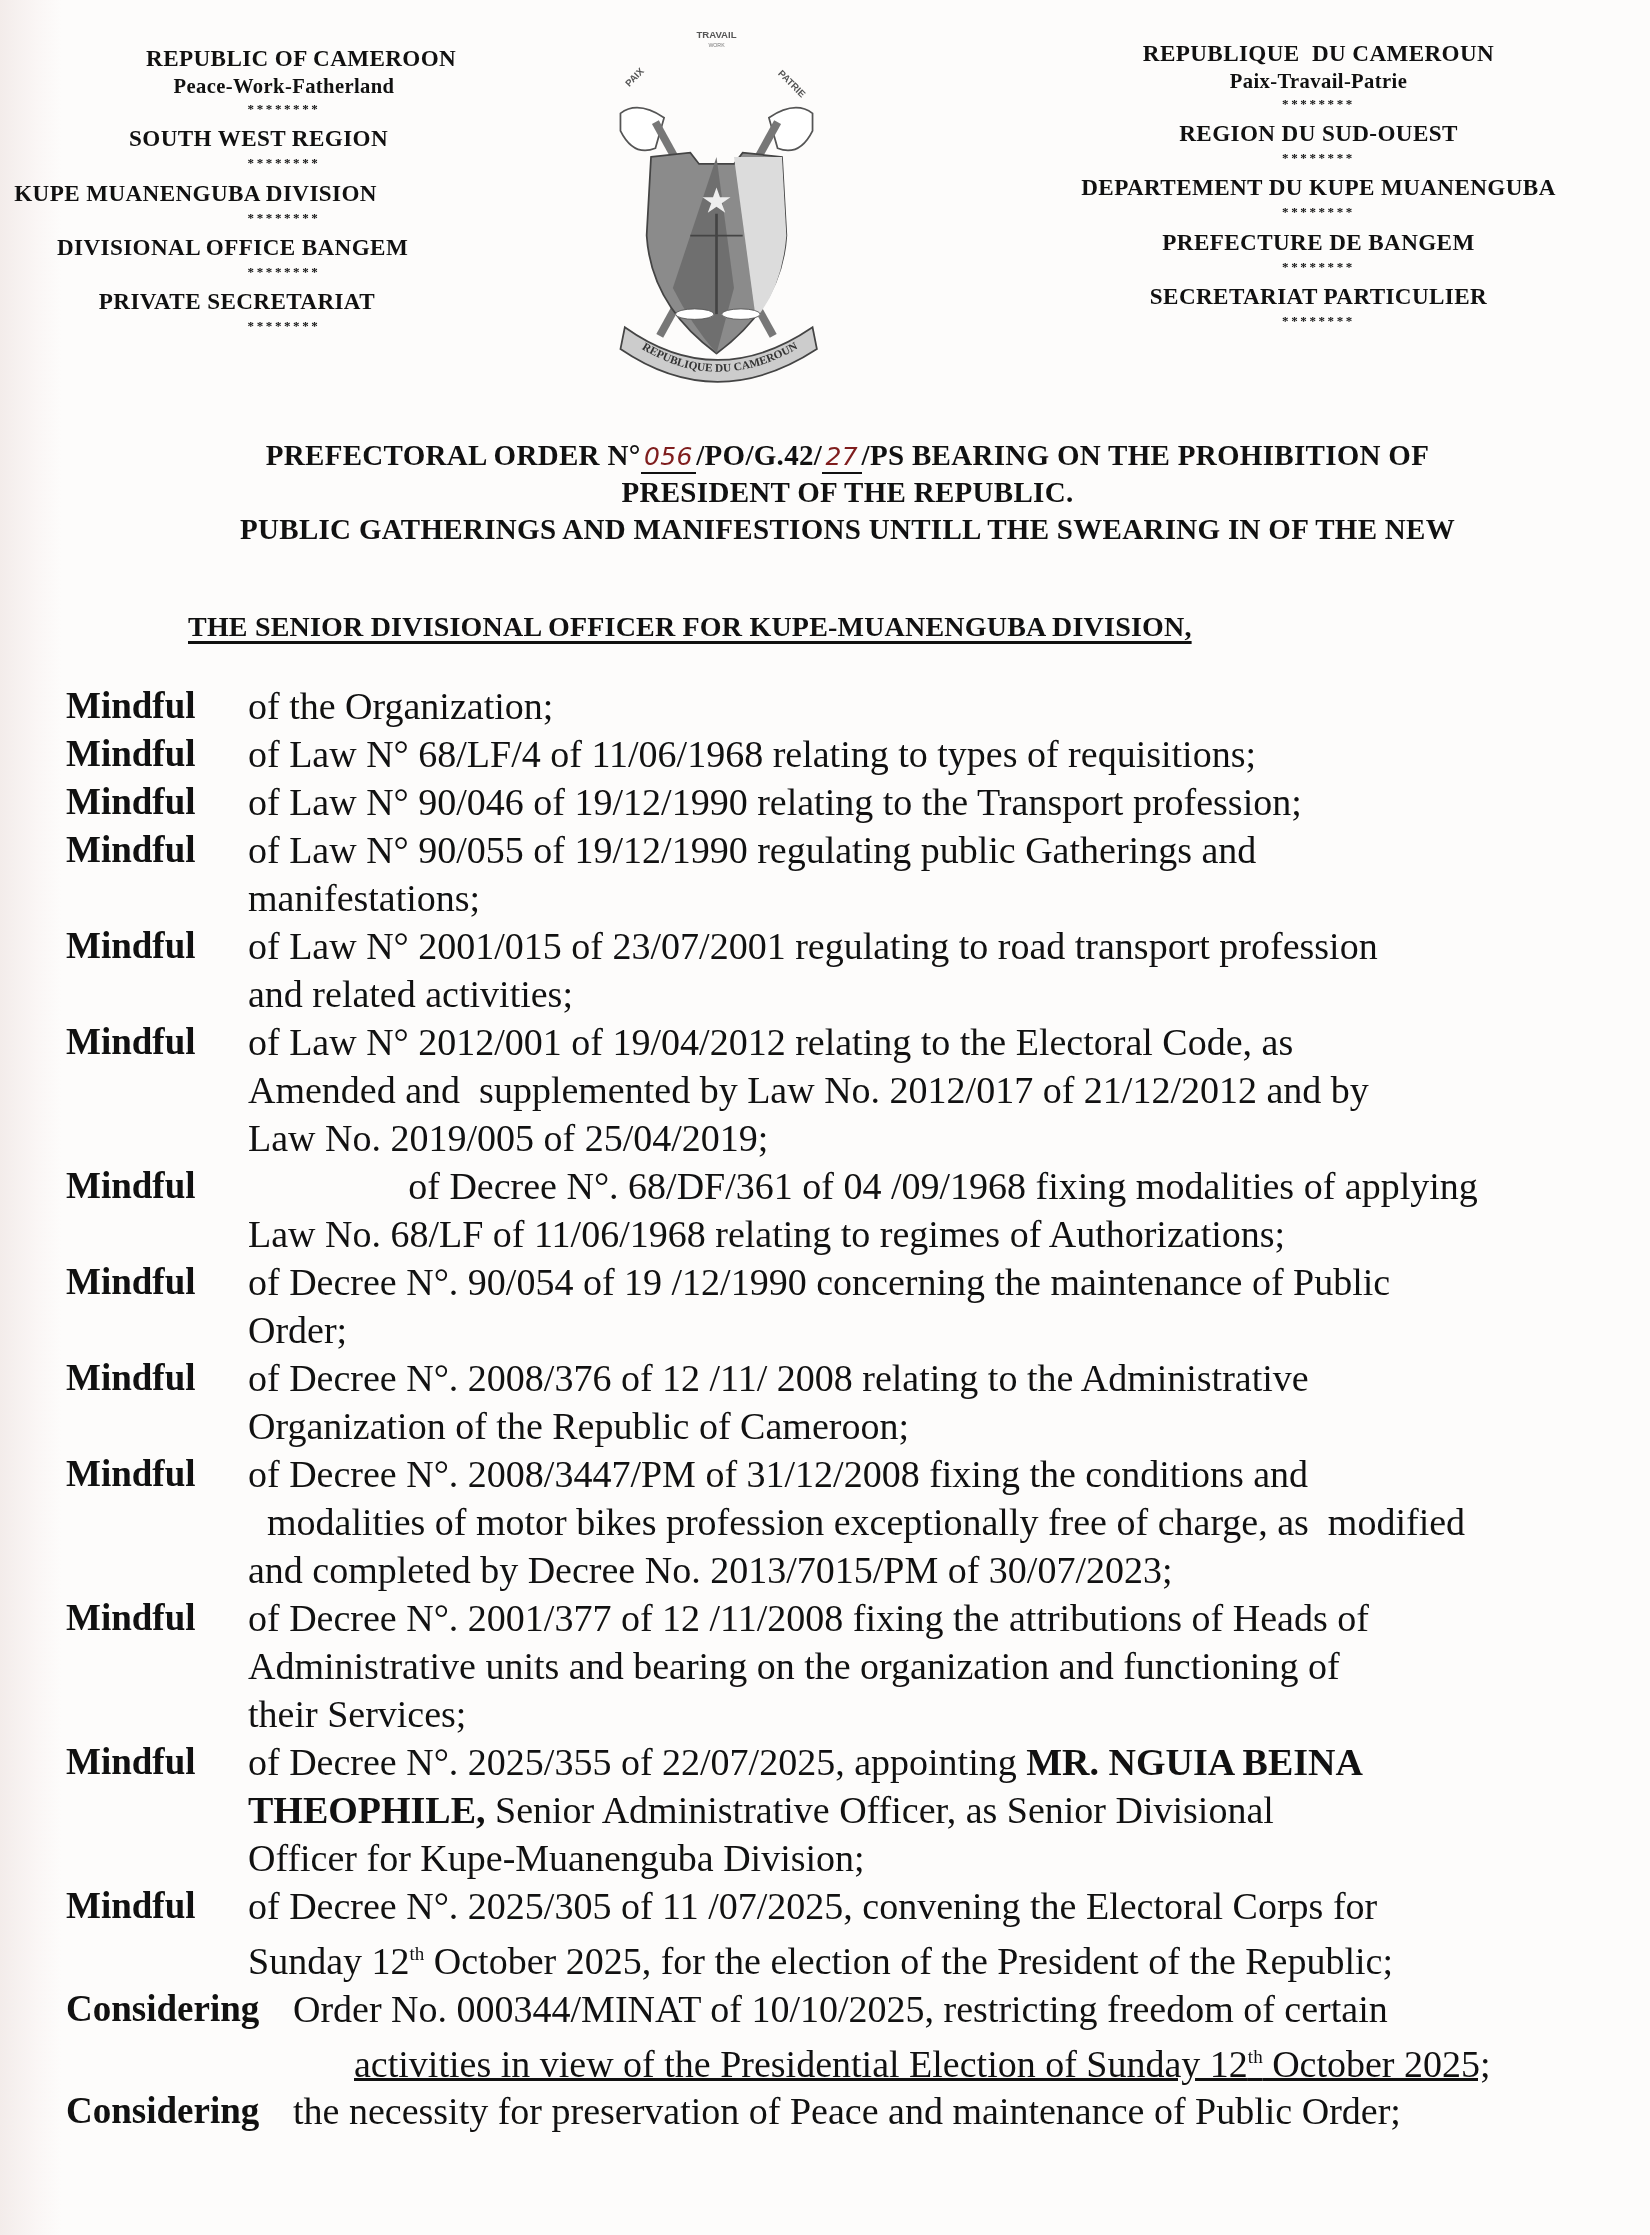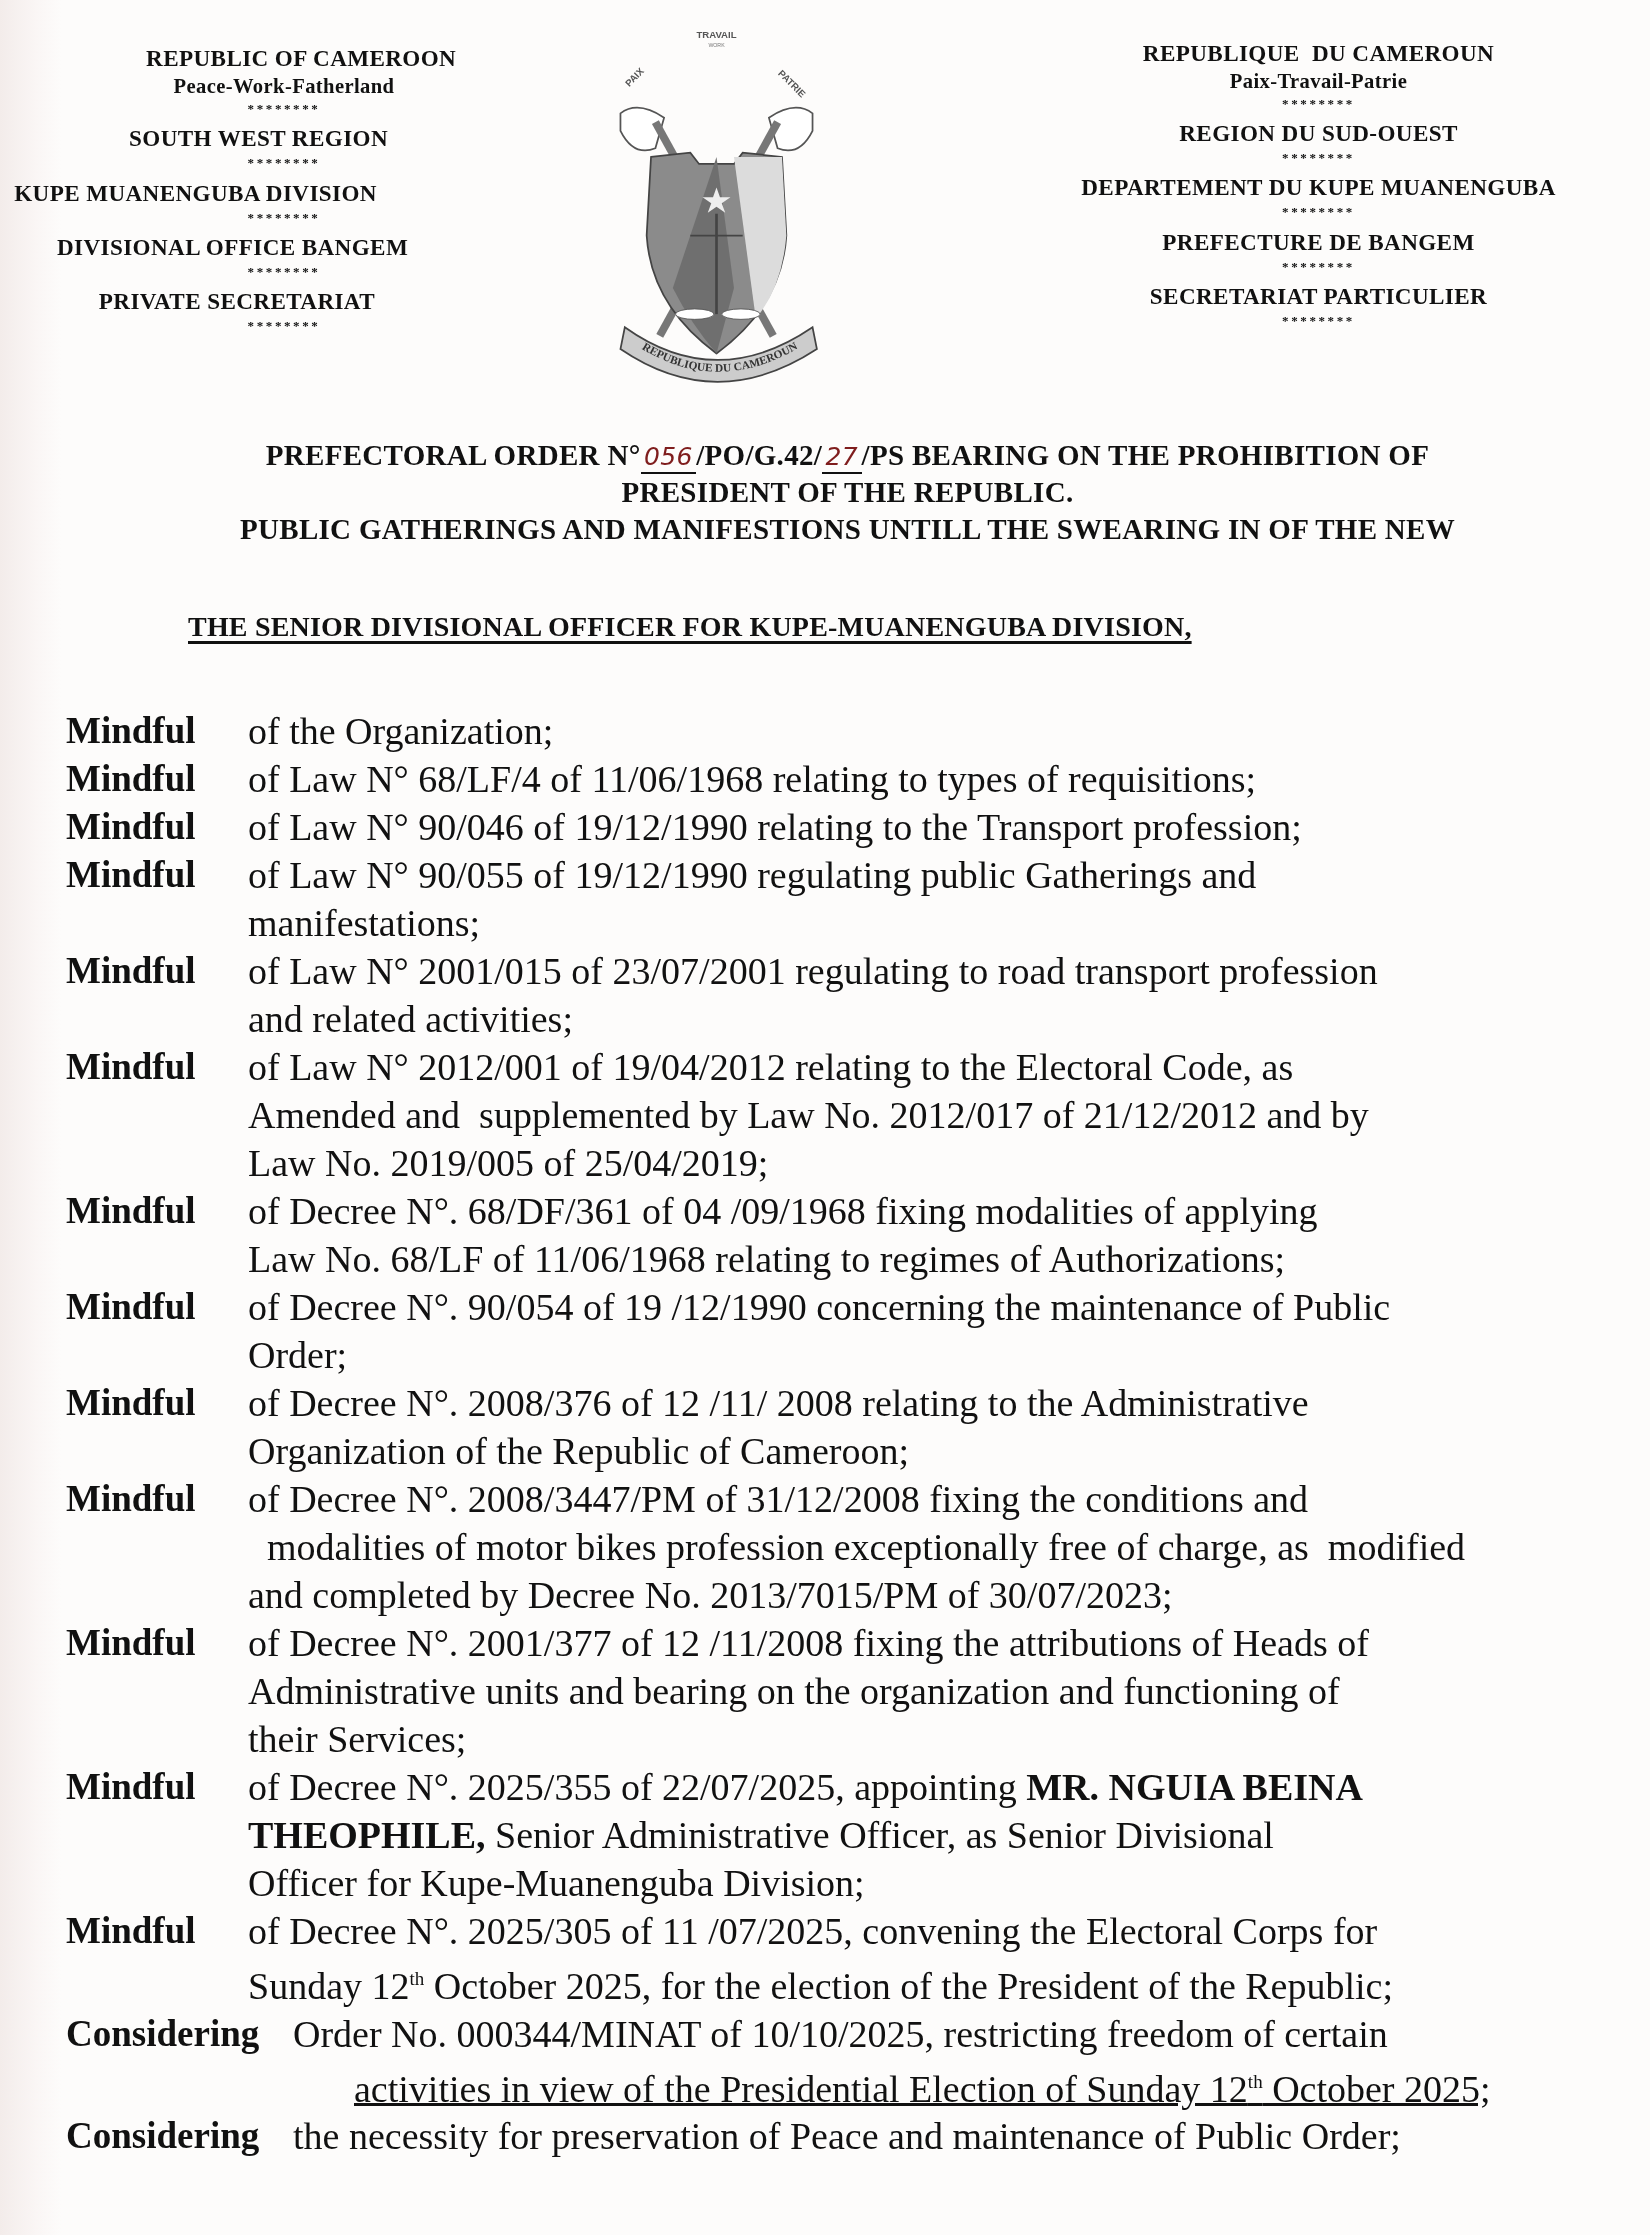--- a/index.html
+++ b/index.html
@@ -42,21 +42,21 @@
   }
   .hand { font-family: "DejaVu Sans", sans-serif; font-weight: normal; color: #7f1d1d; font-size: 25px;
           font-style: italic; display: inline-block; border-bottom: 2.6px solid #111; line-height: 30px; padding: 0 3.5px; }
   .heading {
     position: absolute; top: 611px; left: 188px; font-weight: bold; font-size: 28px;
     text-decoration: underline; text-decoration-thickness: 2.6px; text-underline-offset: 5.2px;
     text-transform: uppercase; letter-spacing: 0.2px; white-space: nowrap;
   }
 
   
-  .body { position: absolute; top: 707px; left: 66px; width: 1572px; }
+  .body { position: absolute; top: 682px; left: 66px; width: 1572px; }
   .clause { position: relative; font-size: 38px; line-height: 48px; }
   .clause .kw { position: absolute; left: 0; top: 0; font-weight: bold; font-size: 37px; }
   .clause .txt { display: block; padding-left: 182px; }
   .clause .txt .l { display: block; white-space: nowrap; }
   .clause.cons .txt { padding-left: 227px; }
   .clause.cons .txt .l.c2 { padding-left: 61px; text-decoration: underline; }
   .bold { font-weight: bold; }
   sup { font-size: 19px; }
 </style>
 </head>
@@ -168,21 +168,21 @@
       <span class="kw">Mindful</span>
       <span class="txt">
         <span class="l" style="white-space: pre;">of Law N° 2012/001 of 19/04/2012 relating to the Electoral Code, as</span>
         <span class="l" style="white-space: pre;">Amended and  supplemented by Law No. 2012/017 of 21/12/2012 and by</span>
         <span class="l" style="white-space: pre;">Law No. 2019/005 of 25/04/2019;</span>
       </span>
     </div>
     <div class="clause">
       <span class="kw">Mindful</span>
       <span class="txt">
-        <span class="l" style="white-space: pre;">of Decree N°. 68/DF/361 of 04 /09/1968 fixing modalities of applying</span>
+        <span class="l" style="white-space: pre; text-align: center;">of Decree N°. 68/DF/361 of 04 /09/1968 fixing modalities of applying</span>
         <span class="l" style="white-space: pre;">Law No. 68/LF of 11/06/1968 relating to regimes of Authorizations;</span>
       </span>
     </div>
     <div class="clause">
       <span class="kw">Mindful</span>
       <span class="txt">
         <span class="l" style="white-space: pre;">of Decree N°. 90/054 of 19 /12/1990 concerning the maintenance of Public</span>
         <span class="l" style="white-space: pre;">Order;</span>
       </span>
     </div>

